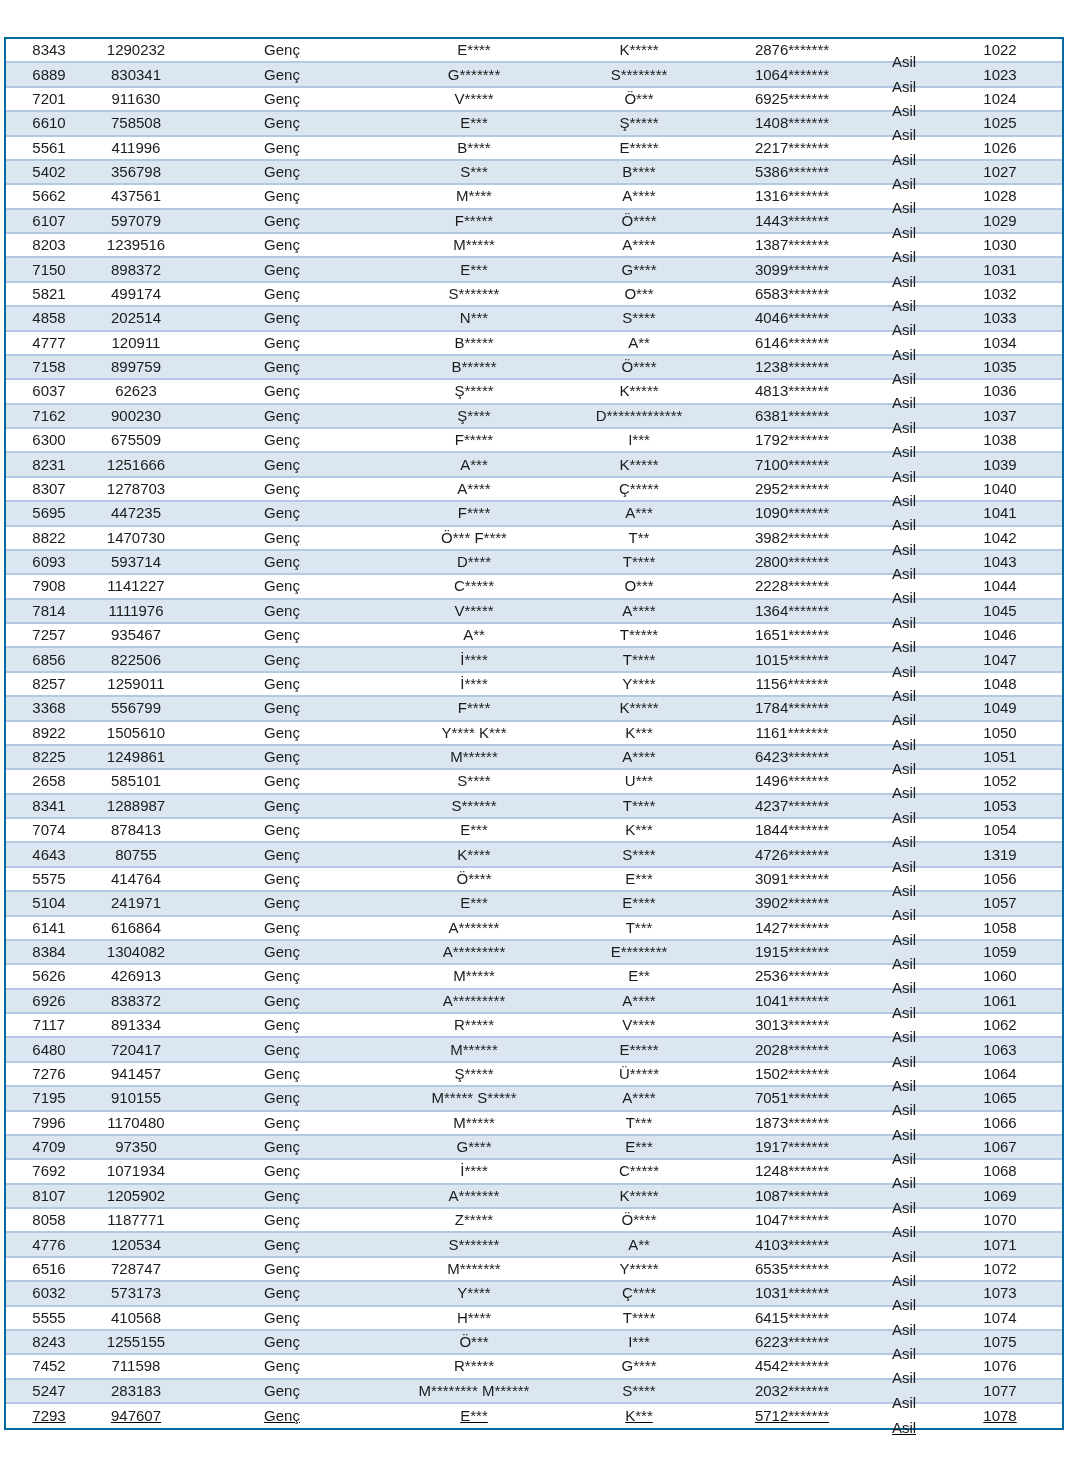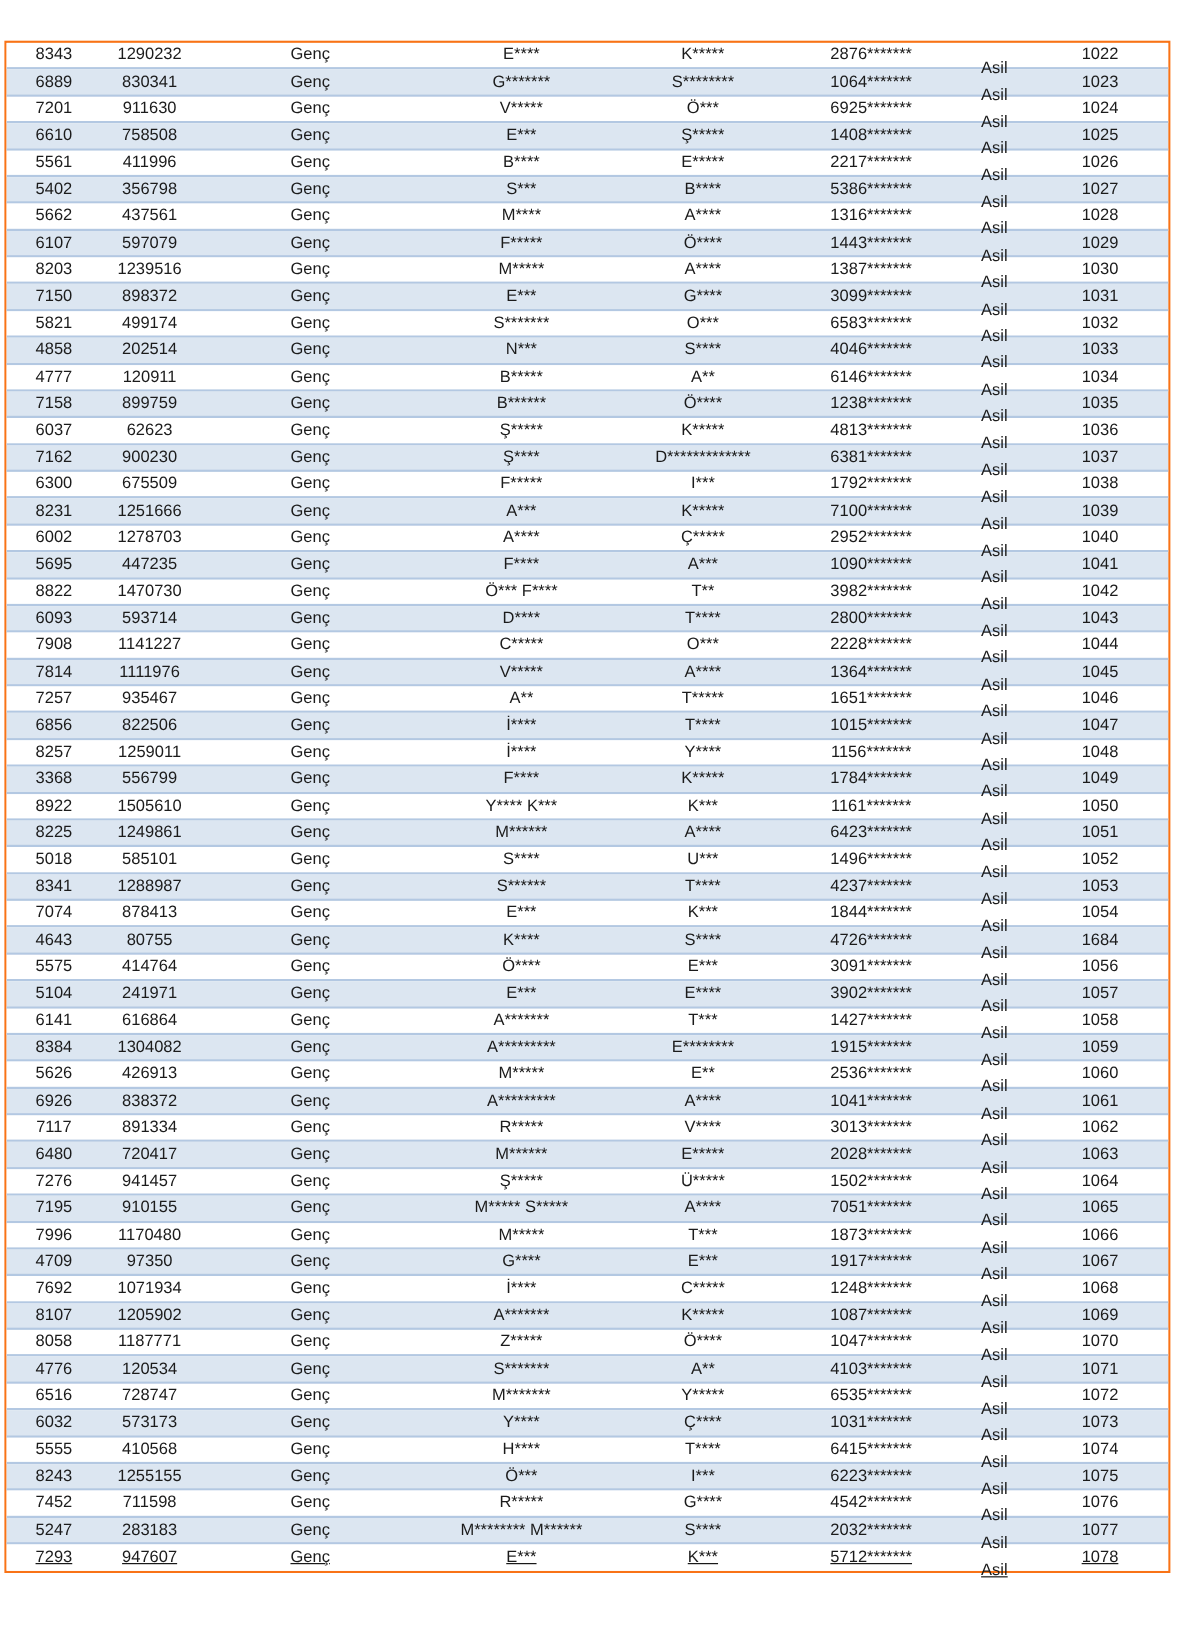--- a/index.html
+++ b/index.html
@@ -12,21 +12,21 @@
     height: 1481px;
     position: relative;
     font-family: "Liberation Sans", "DejaVu Sans", sans-serif;
     overflow: hidden;
   }
   .doc-table {
     position: absolute;
     left: 4px;
     top: 37px;
     width: 1056px;
-    border: 2px solid #f97316;
+    border: 2px solid #0369a1;
     background: #ffffff;
   }
   .t-row {
     display: flex;
     box-sizing: border-box;
     height: 24.39px;
     align-items: center;
     border-bottom: 2px solid #b3c8e2;
     background: #ffffff;
   }
@@ -235,21 +235,21 @@
         <div class="t-cell c0">8231</div>
         <div class="t-cell c1">1251666</div>
         <div class="t-cell c2">Genç</div>
         <div class="t-cell c3">A***</div>
         <div class="t-cell c4">K*****</div>
         <div class="t-cell c5">7100*******</div>
         <div class="t-cell c6">Asil</div>
         <div class="t-cell c7">1039</div>
       </div>
       <div class="t-row">
-        <div class="t-cell c0">6002</div>
+        <div class="t-cell c0">8307</div>
         <div class="t-cell c1">1278703</div>
         <div class="t-cell c2">Genç</div>
         <div class="t-cell c3">A****</div>
         <div class="t-cell c4">Ç*****</div>
         <div class="t-cell c5">2952*******</div>
         <div class="t-cell c6">Asil</div>
         <div class="t-cell c7">1040</div>
       </div>
       <div class="t-row alt">
         <div class="t-cell c0">5695</div>
@@ -355,21 +355,21 @@
         <div class="t-cell c0">8225</div>
         <div class="t-cell c1">1249861</div>
         <div class="t-cell c2">Genç</div>
         <div class="t-cell c3">M******</div>
         <div class="t-cell c4">A****</div>
         <div class="t-cell c5">6423*******</div>
         <div class="t-cell c6">Asil</div>
         <div class="t-cell c7">1051</div>
       </div>
       <div class="t-row">
-        <div class="t-cell c0">5018</div>
+        <div class="t-cell c0">2658</div>
         <div class="t-cell c1">585101</div>
         <div class="t-cell c2">Genç</div>
         <div class="t-cell c3">S****</div>
         <div class="t-cell c4">U***</div>
         <div class="t-cell c5">1496*******</div>
         <div class="t-cell c6">Asil</div>
         <div class="t-cell c7">1052</div>
       </div>
       <div class="t-row alt">
         <div class="t-cell c0">8341</div>
@@ -392,21 +392,21 @@
         <div class="t-cell c7">1054</div>
       </div>
       <div class="t-row alt">
         <div class="t-cell c0">4643</div>
         <div class="t-cell c1">80755</div>
         <div class="t-cell c2">Genç</div>
         <div class="t-cell c3">K****</div>
         <div class="t-cell c4">S****</div>
         <div class="t-cell c5">4726*******</div>
         <div class="t-cell c6">Asil</div>
-        <div class="t-cell c7">1684</div>
+        <div class="t-cell c7">1319</div>
       </div>
       <div class="t-row">
         <div class="t-cell c0">5575</div>
         <div class="t-cell c1">414764</div>
         <div class="t-cell c2">Genç</div>
         <div class="t-cell c3">Ö****</div>
         <div class="t-cell c4">E***</div>
         <div class="t-cell c5">3091*******</div>
         <div class="t-cell c6">Asil</div>
         <div class="t-cell c7">1056</div>

